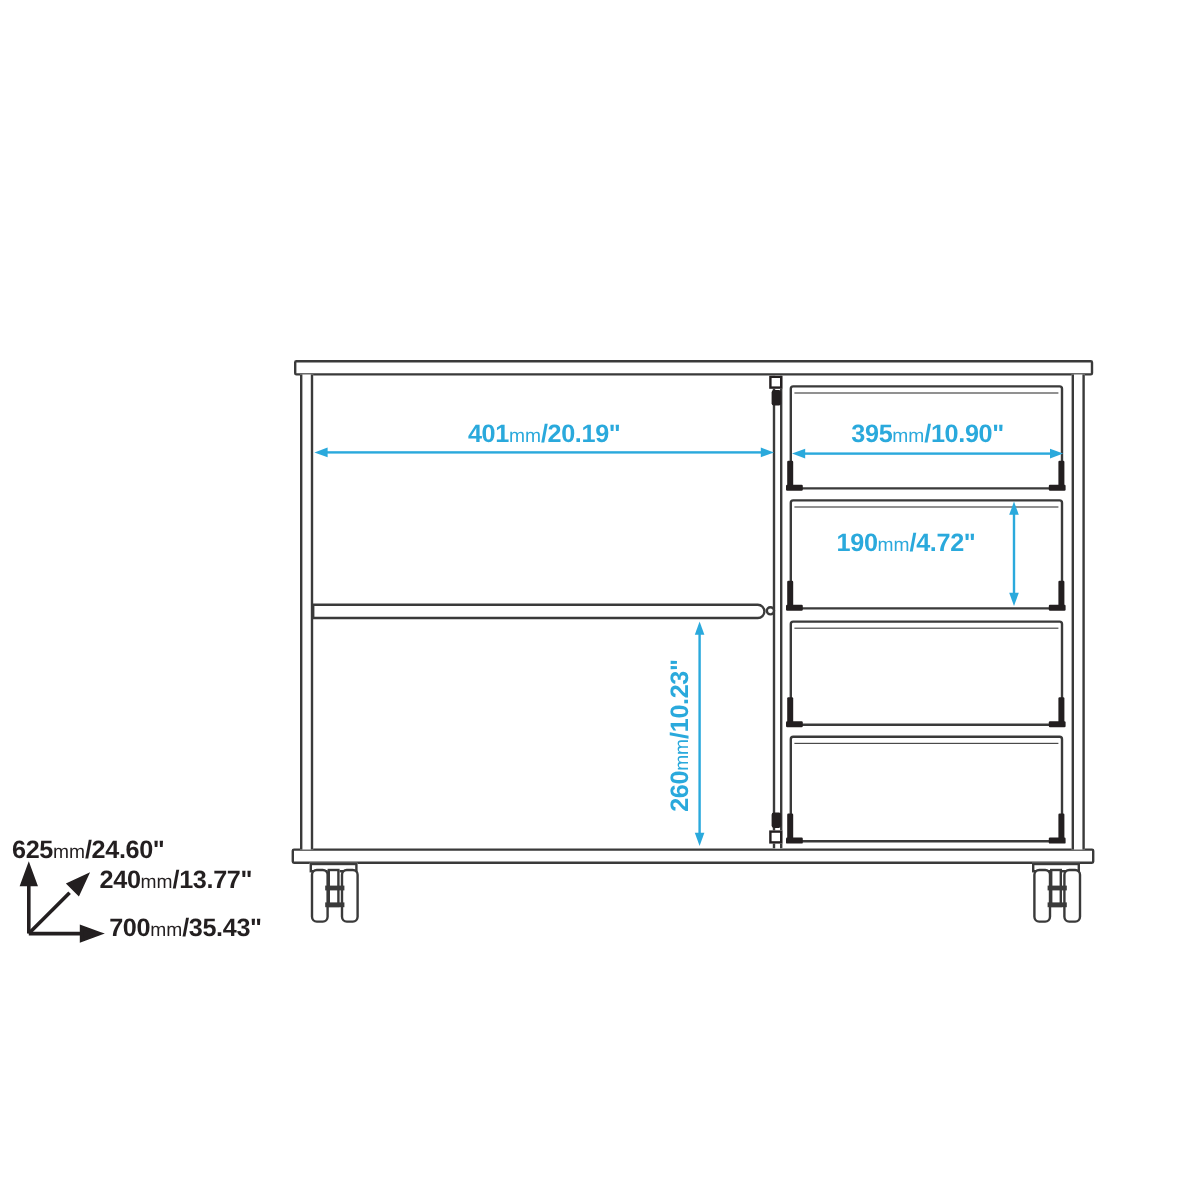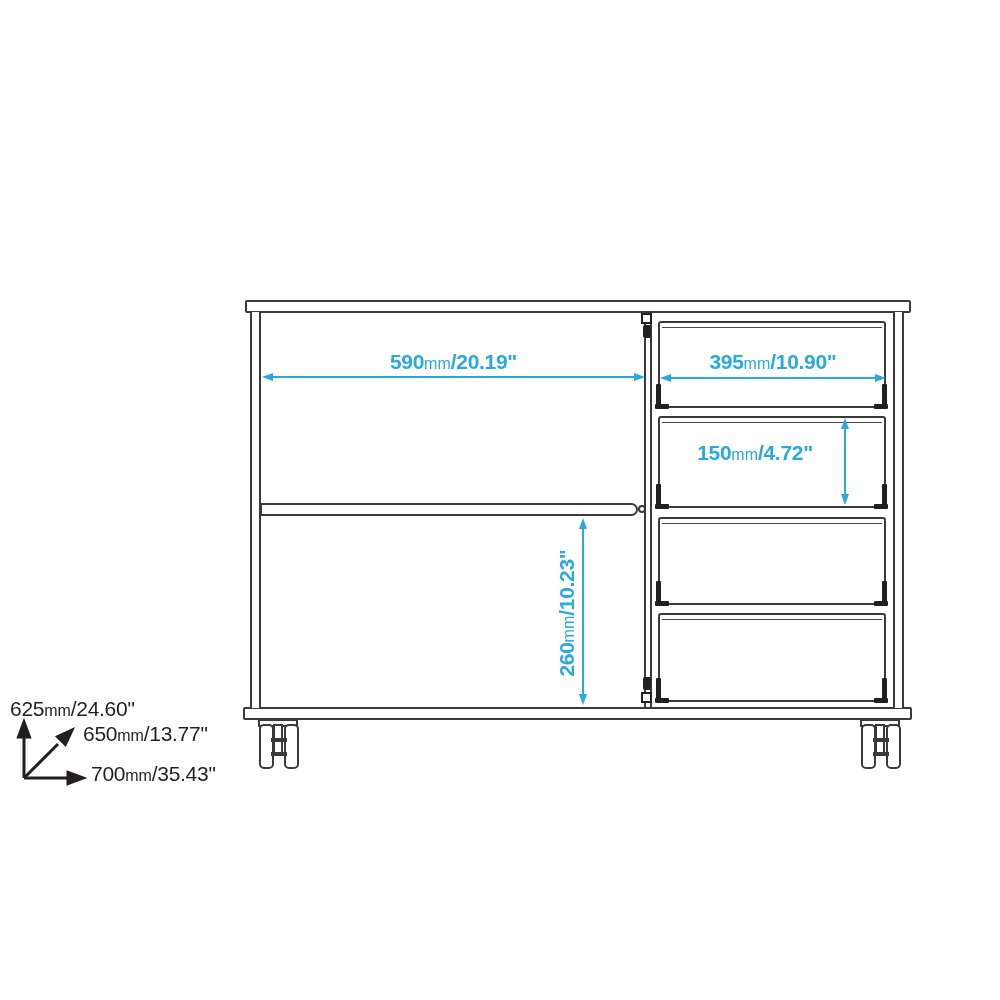--- a/index.html
+++ b/index.html
@@ -20,21 +20,21 @@
   .arr-left{border-top:4px solid transparent;border-bottom:4px solid transparent;border-right:11px solid #2aa9dc;}
   .arr-right{border-top:4px solid transparent;border-bottom:4px solid transparent;border-left:11px solid #2aa9dc;}
   .arr-up{border-left:4px solid transparent;border-right:4px solid transparent;border-bottom:11px solid #2aa9dc;}
   .arr-down{border-left:4px solid transparent;border-right:4px solid transparent;border-top:11px solid #2aa9dc;}
   .dim-label{position:absolute;color:#2aa9dc;text-align:center;white-space:nowrap;line-height:24px;}
   .dim-label .num{font-size:21px;font-weight:700;letter-spacing:-0.3px;}
   .dim-label .unit{font-size:16px;font-weight:400;}
   .rot{transform:rotate(-90deg);}
   
   .axis-label{position:absolute;color:#231f20;white-space:nowrap;line-height:24px;}
-  .axis-label .num{font-size:21px;font-weight:400;letter-spacing:-0.3px;}
+  .axis-label .num{font-size:21px;font-weight:700;letter-spacing:-0.3px;}
   .axis-label .unit{font-size:16px;font-weight:400;}
   .caster-part{position:absolute;box-sizing:border-box;border:2px solid #3a3a3a;background:#fff;}
   .caster-bar{position:absolute;background:#3a3a3a;}
 </style>
 </head>
 <body>
 
 <div id="canvas">
 
   <div class="outline" style="left:245px;top:300px;width:666px;height:13px;"></div>
@@ -84,35 +84,35 @@
   <div class="caster-bar" style="left:271px;top:752px;width:16px;height:4px;"></div>
 
   <div class="caster-part" style="left:860px;top:719px;width:40px;height:8px;"></div>
   <div class="caster-part" style="left:875px;top:724px;width:10px;height:32px;"></div>
   <div class="caster-part" style="left:861px;top:724px;width:15px;height:45px;border-radius:5px;"></div>
   <div class="caster-part" style="left:886px;top:724px;width:15px;height:45px;border-radius:5px;"></div>
   <div class="caster-bar" style="left:873px;top:738px;width:16px;height:4px;"></div>
   <div class="caster-bar" style="left:873px;top:752px;width:16px;height:4px;"></div>
 
   <div class="dim-label" style="left:262px;top:350px;width:383px;">
-    <span class="num">590</span><span class="unit">mm</span><span class="num">/20.19"</span>
+    <span class="num">401</span><span class="unit">mm</span><span class="num">/20.19"</span>
   </div>
   <div class="dim-line-h" style="left:268px;top:376px;width:372px;"></div>
   <div class="arr arr-left" style="left:262px;top:373px;"></div>
   <div class="arr arr-right" style="left:634px;top:373px;"></div>
 
   <div class="dim-label" style="left:660px;top:350px;width:226px;">
     <span class="num">395</span><span class="unit">mm</span><span class="num">/10.90"</span>
   </div>
   <div class="dim-line-h" style="left:666px;top:377px;width:215px;"></div>
   <div class="arr arr-left" style="left:660px;top:374px;"></div>
   <div class="arr arr-right" style="left:875px;top:374px;"></div>
 
   <div class="dim-label" style="left:680px;top:441px;width:150px;">
-    <span class="num">150</span><span class="unit">mm</span><span class="num">/4.72"</span>
+    <span class="num">190</span><span class="unit">mm</span><span class="num">/4.72"</span>
   </div>
   <div class="dim-line-v" style="left:844px;top:423px;height:78px;"></div>
   <div class="arr arr-up" style="left:841px;top:418px;"></div>
   <div class="arr arr-down" style="left:841px;top:494px;"></div>
 
   <div class="dim-label rot" style="left:488px;top:600px;width:160px;">
     <span class="num">260</span><span class="unit">mm</span><span class="num">/10.23"</span>
   </div>
   <div class="dim-line-v" style="left:582px;top:523px;height:177px;"></div>
   <div class="arr arr-up" style="left:579px;top:518px;"></div>
@@ -125,19 +125,19 @@
       <line x1="16" y1="84" x2="61" y2="84"></line>
       <polygon points="75,84 60,78.5 60,89.5"></polygon>
       <line x1="16" y1="84" x2="50" y2="50"></line>
       <polygon points="64,36 57.3,50.5 49.5,42.7"></polygon>
     </g>
   </svg>
   <div class="axis-label" style="left:10px;top:697px;">
     <span class="num">625</span><span class="unit">mm</span><span class="num">/24.60"</span>
   </div>
   <div class="axis-label" style="left:83px;top:722px;">
-    <span class="num">650</span><span class="unit">mm</span><span class="num">/13.77"</span>
+    <span class="num">240</span><span class="unit">mm</span><span class="num">/13.77"</span>
   </div>
   <div class="axis-label" style="left:91px;top:762px;">
     <span class="num">700</span><span class="unit">mm</span><span class="num">/35.43"</span>
   </div>
 
 </div>
 
 </body></html>

